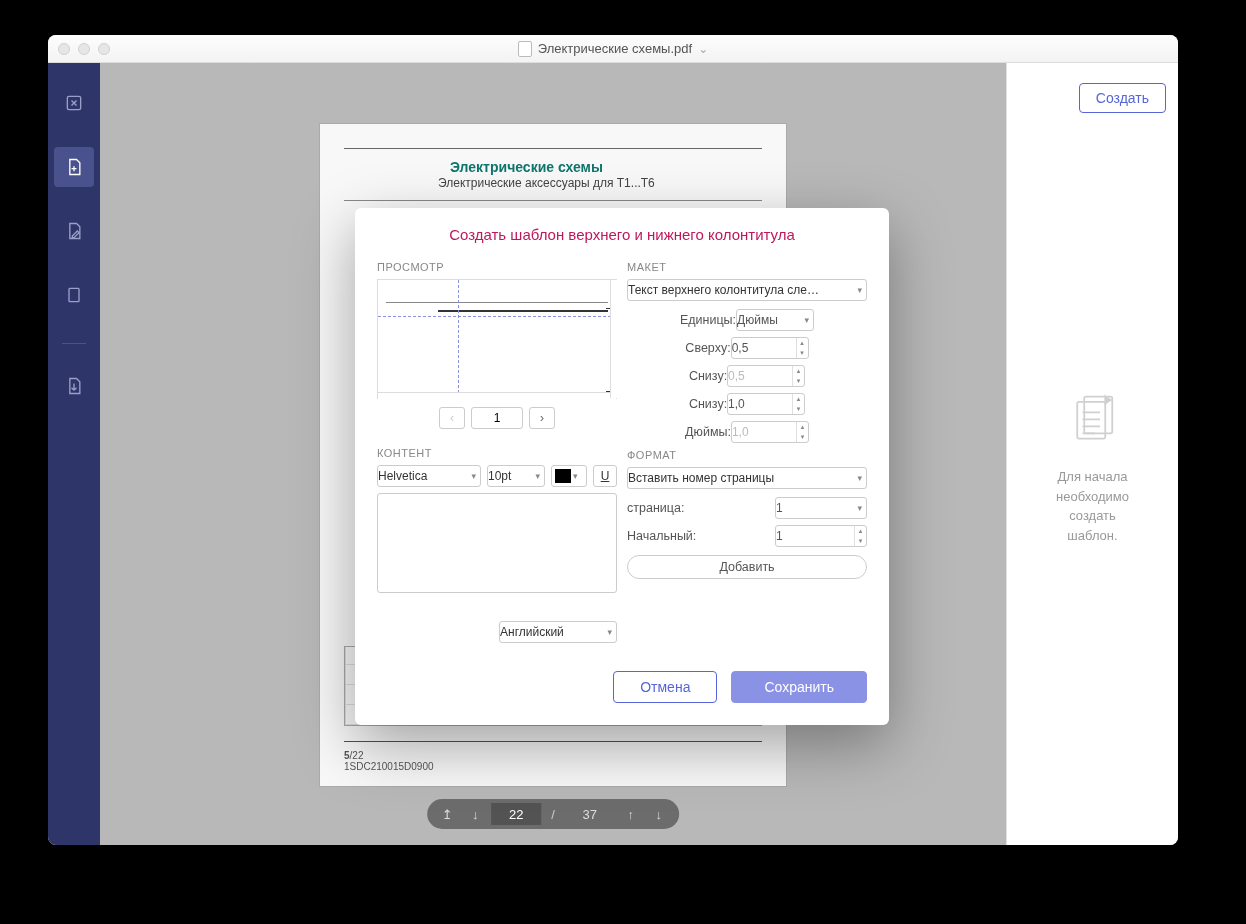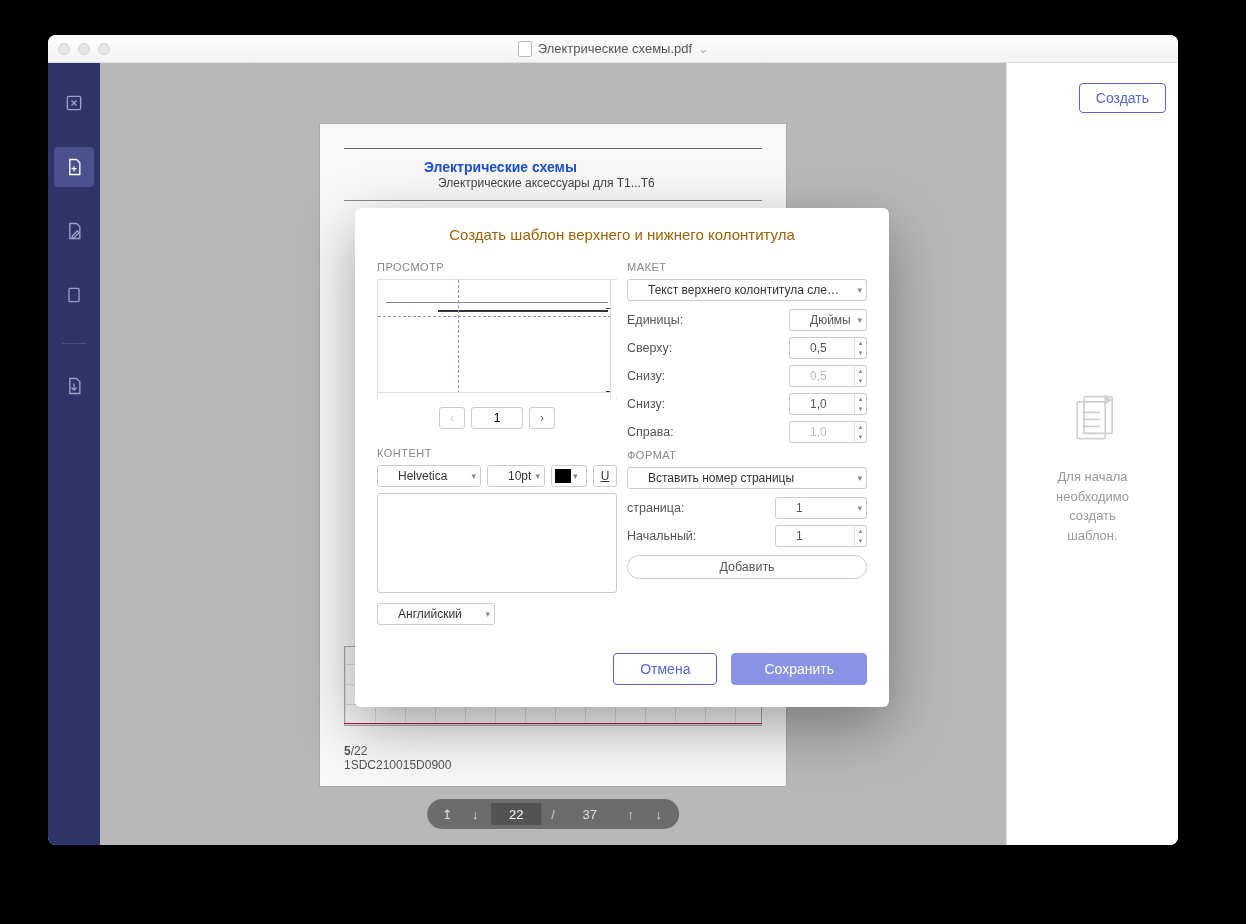--- a/index.html
+++ b/index.html
@@ -87,27 +87,27 @@
   .page {
     margin-top: 60px;
     width: 468px;
     height: 664px;
     background: #f8f8f8;
     border:1px solid #aaa;
     position:relative;
     padding: 24px 24px 14px;
   }
   .page-inner-top { border-top:1px solid #666; margin-bottom:10px; }
-  .page-title { font-weight:bold; font-size:14px; color:#1d4ed8; margin-left:80px;}
+  .page-title { font-weight:bold; font-size:14px; color:#0f766e; margin-left:106px;}
   .page-sub { font-size:12px; color:#444; margin-left:94px; margin-top:1px;}
   .page-inner-underline { border-top:1px solid #888; margin-top:10px;}
   .page-foot {
     position:absolute; left:24px; right:24px; bottom:14px;
-    border-top:1px solid #be185d; padding-top:20px;
-    font-size:12px; color:#555;
+    border-top:1px solid #be185d; padding-top:8px;
+    font-size:10px; color:#555;
   }
   .page-foot .pg { font-weight:bold; }
   .page-body-img {
     position:absolute; left:24px; right:24px; bottom:60px;
     height:80px; border:1px solid #aaa; background:
       repeating-linear-gradient(90deg,#ddd 0,#ddd 1px,transparent 1px,transparent 30px),
       repeating-linear-gradient(0deg,#ddd 0,#ddd 1px,transparent 1px,transparent 20px);
   }
 
   .page-tab {
@@ -182,21 +182,21 @@
     top: 208px;
     width: 534px;
     background:#fff;
     border-radius:6px;
     box-shadow: 0 20px 60px rgba(0,0,0,0.35);
     padding: 18px 22px 22px;
   }
   .dlg-title {
     text-align:center;
     font-size:15px;
-    color:#a16207;
+    color:#be185d;
     margin-bottom:18px;
   }
   .dlg-cols {
     display:flex;
     gap: 10px;
   }
   .col { flex:1; }
   .sec-label {
     font-size:11px;
     color:#888;
@@ -240,28 +240,28 @@
     width:26px; height:22px; border:1px solid #ccc; border-radius:3px;
     background:#fff; display:flex;align-items:center;justify-content:center;
     font-size:12px; color:#666; cursor:pointer;
   }
   .pv-pager .nav-btn.disabled { color:#ccc; }
   .pv-pager input {
     width:52px; height:22px; border:1px solid #ccc; border-radius:3px; text-align:center; font-size:12px;
   }
 
   .form-row {
-    display:flex; align-items:center; justify-content:space-between;
+    display:flex; align-items:center; justify-content:center;
     margin-bottom:6px;
     font-size:12.5px;
     color:#555;
   }
   .select, .num-input, .text-input {
     height:22px; border:1px solid #ccc; border-radius:3px; background:#fff;
-    font-size:12px; padding:0 20px;
+    font-size:12px; padding:0 0;
     display:flex; align-items:center;
     position:relative;
   }
   .select .caret {
     position:absolute; right:4px; top:50%; transform:translateY(-50%);
     font-size:9px; color:#888;
   }
   .select.full { width:100%; }
   .num-input { width:78px; padding-right:14px;}
   .num-input .spin {
@@ -285,21 +285,21 @@
   .content-row .color-sw .caret{font-size:9px;color:#888;}
   .content-row .u-btn {
     width:24px; height:22px; border:1px solid #ccc; border-radius:3px;
     display:flex;align-items:center;justify-content:center;
     font-size:12px; text-decoration:underline; cursor:pointer;
   }
   .content-text {
     width:100%; height:100px; border:1px solid #ccc; border-radius:3px; resize:none;
     font-size:12px; padding:4px;
   }
-  .lang-row { display:flex; margin-top:7px;}
+  .lang-row { display:flex; justify-content:flex-end; margin-top:25px;}
   .lang-row .select { width:118px; }
 
   .fmt-sec .select.full { margin-bottom:8px; }
   .fmt-row {
     display:flex; align-items:center; justify-content:space-between;
     margin-bottom:6px; font-size:12.5px; color:#555;
   }
   .fmt-row .select { width:92px; }
   .fmt-row .num-input { width:92px; }
   .add-btn {
@@ -505,21 +505,21 @@
         <span>Снизу:</span>
         <div class="num-input">
           <span>1,0</span>
           <div class="spin">
               <span>▴</span>
               <span>▾</span>
             </div>
         </div>
       </div>
       <div class="form-row">
-        <span>Справа:</span>
+        <span>Дюймы:</span>
         <div class="num-input disabled">
           <span>1,0</span>
           <div class="spin">
               <span>▴</span>
               <span>▾</span>
             </div>
         </div>
       </div>
 
       <div class="sec-label" style="margin-top:2px;">ФОРМАТ</div>

